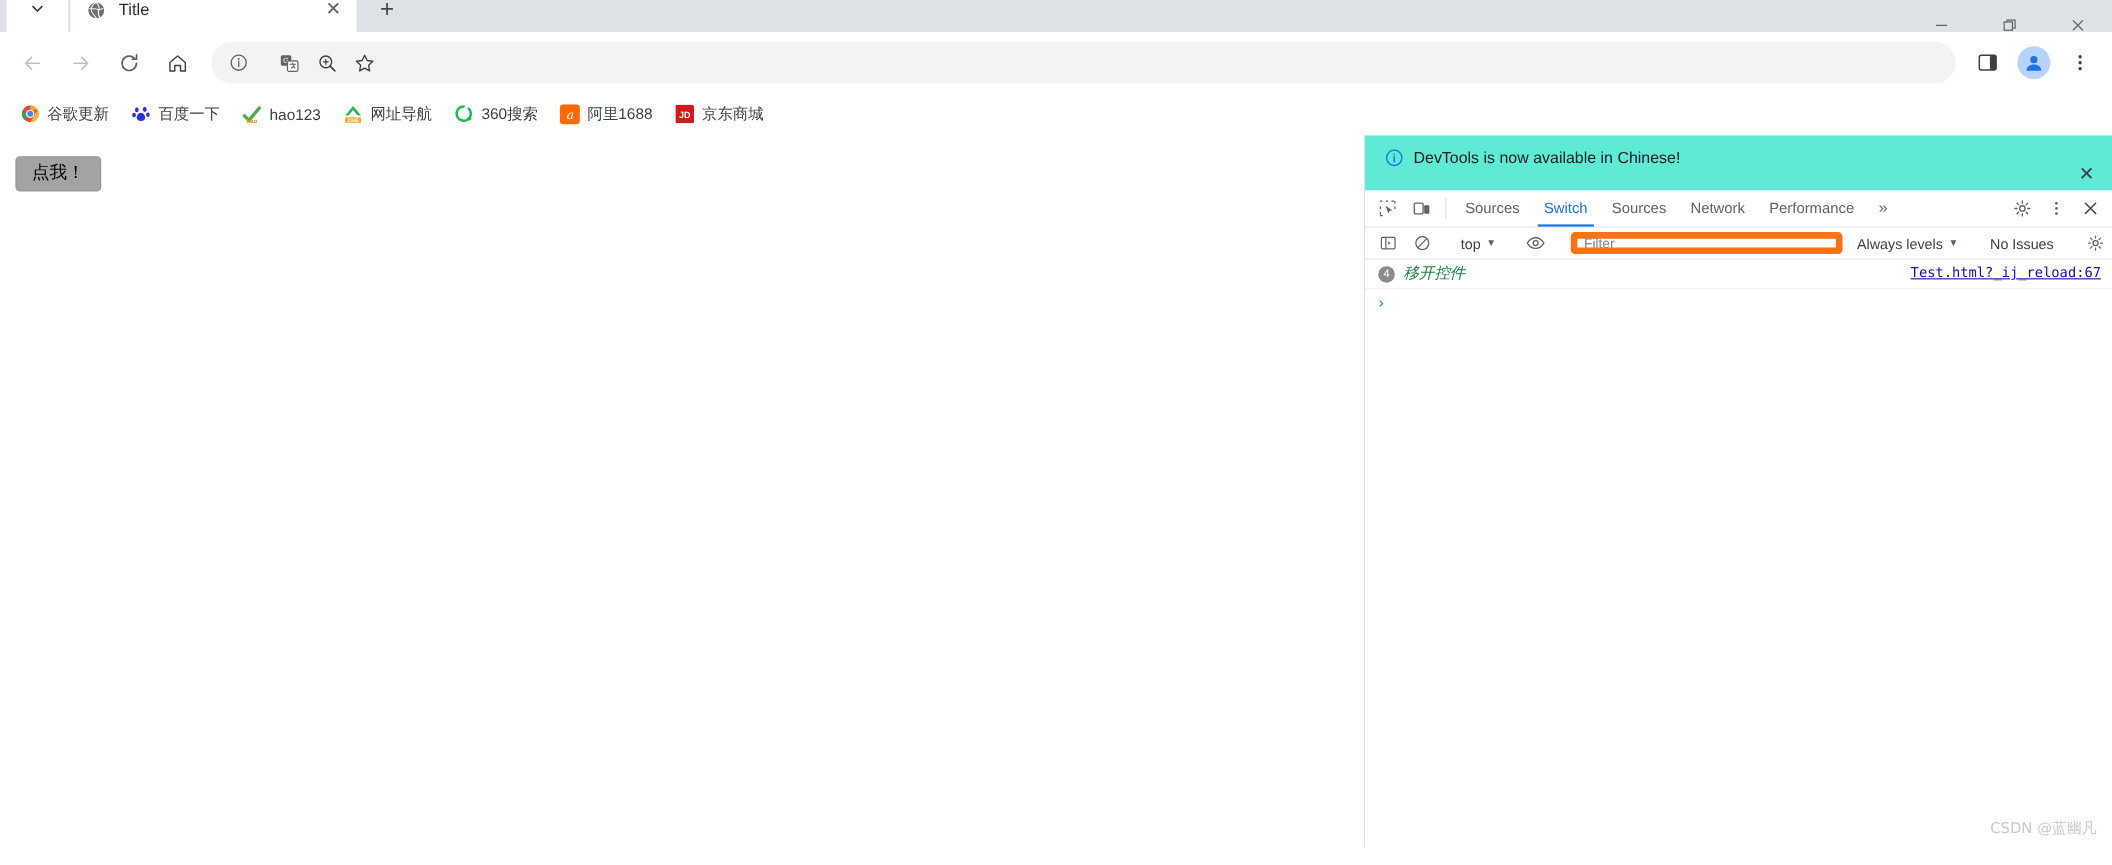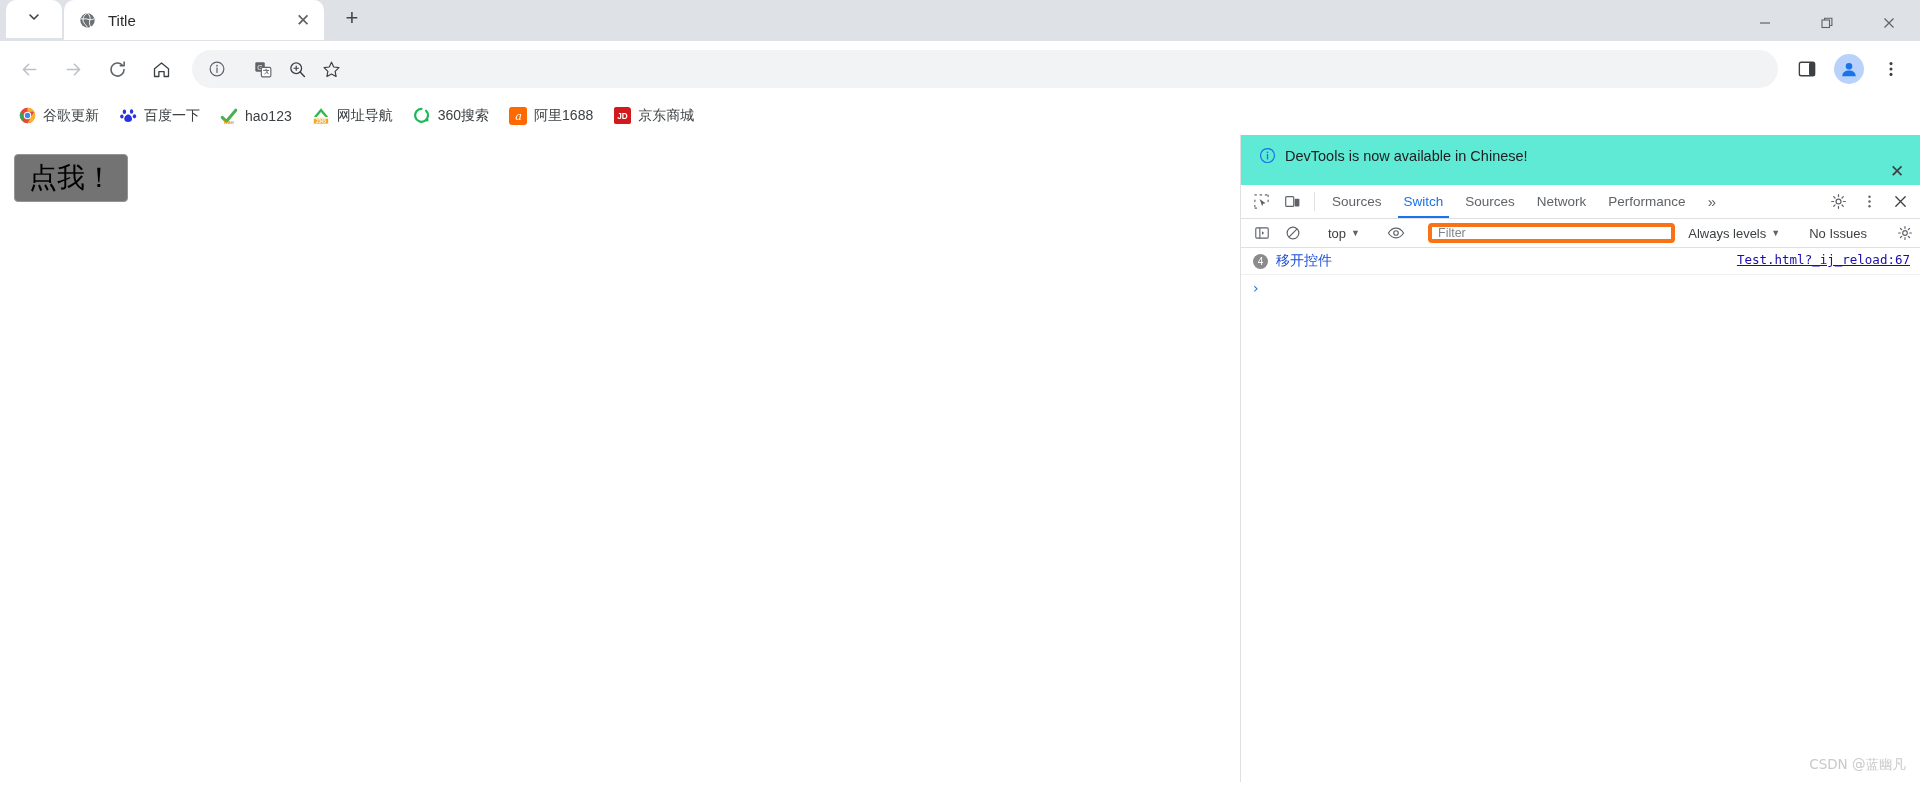--- a/index.html
+++ b/index.html
@@ -5,23 +5,24 @@
   * { box-sizing: border-box; margin: 0; padding: 0; }
   html, body {
     width: 1920px; height: 786px;
     overflow: hidden;
     font-family: "Liberation Sans", "DejaVu Sans", sans-serif;
     background: #ffffff;
   }
 
   
   .tabstrip {
-    height: 41px;
+    height: 29px;
     background: #dee1e6;
     display: flex;
+    align-items: flex-end;
     padding-left: 6px;
     position: relative;
   }
   .tab-search {
     width: 56px; height: 38px;
     display: flex; align-items: center; justify-content: center;
     background: #ffffff;
     border-radius: 10px 10px 0 0;
     cursor: default;
   }
@@ -199,23 +200,23 @@
   .page-area {
     position: absolute;
     left: 0; top: 0;
     width: 1240px; height: 647px;
     background: #ffffff;
   }
   .click-btn {
     position: absolute;
     left: 14px; top: 19px;
     padding: 5px 14px;
-    font-size: 28px;
+    font-size: 16px;
     font-family: Liberation Serif, serif;
-    background: #737373;
+    background: #a3a3a3;
     border: 1px solid #949494;
     border-radius: 4px;
     color: #000000;
     line-height: 1.28;
   }
 
   
   .devtools {
     position: absolute;
     right: 0; top: 0;
@@ -339,21 +340,21 @@
     font-size: 13px;
     color: #3c4043;
     padding: 0 7px;
     height: 21px;
   }
   .caret { font-size: 9px; color: #5f6368; }
   .filter-input {
     flex: 1;
     height: 20px;
     min-width: 40px;
-    border: 4px solid #f97316;
+    border: 6px solid #f97316;
     border-radius: 4px;
     font-size: 12.5px;
     color: #80868b;
     padding: 0 6px;
     font-family: "Liberation Sans", sans-serif;
     background: #ffffff;
     margin: 0 6px 0 4px;
     line-height: 18px;
     display: flex;
     align-items: center;
@@ -393,23 +394,24 @@
     color: #ffffff;
     font-size: 10px;
     display: flex; align-items: center; justify-content: center;
     flex: 0 0 auto;
     margin-top: 2px;
     font-family: "Liberation Sans", sans-serif;
   }
   .msg-text {
     flex: 1;
     font-size: 14px;
-    color: #1d4ed8;
+    color: #15803d;
     margin-left: 8px;
     font-family: "DejaVu Sans", "Liberation Sans", sans-serif;
+    font-style: italic;
   }
   .msg-link {
     font-size: 12.5px;
     color: #1a0dab;
     text-decoration: underline;
     white-space: nowrap;
     margin-left: 10px;
     font-family: "DejaVu Sans Mono", monospace;
   }
   .console-prompt {

